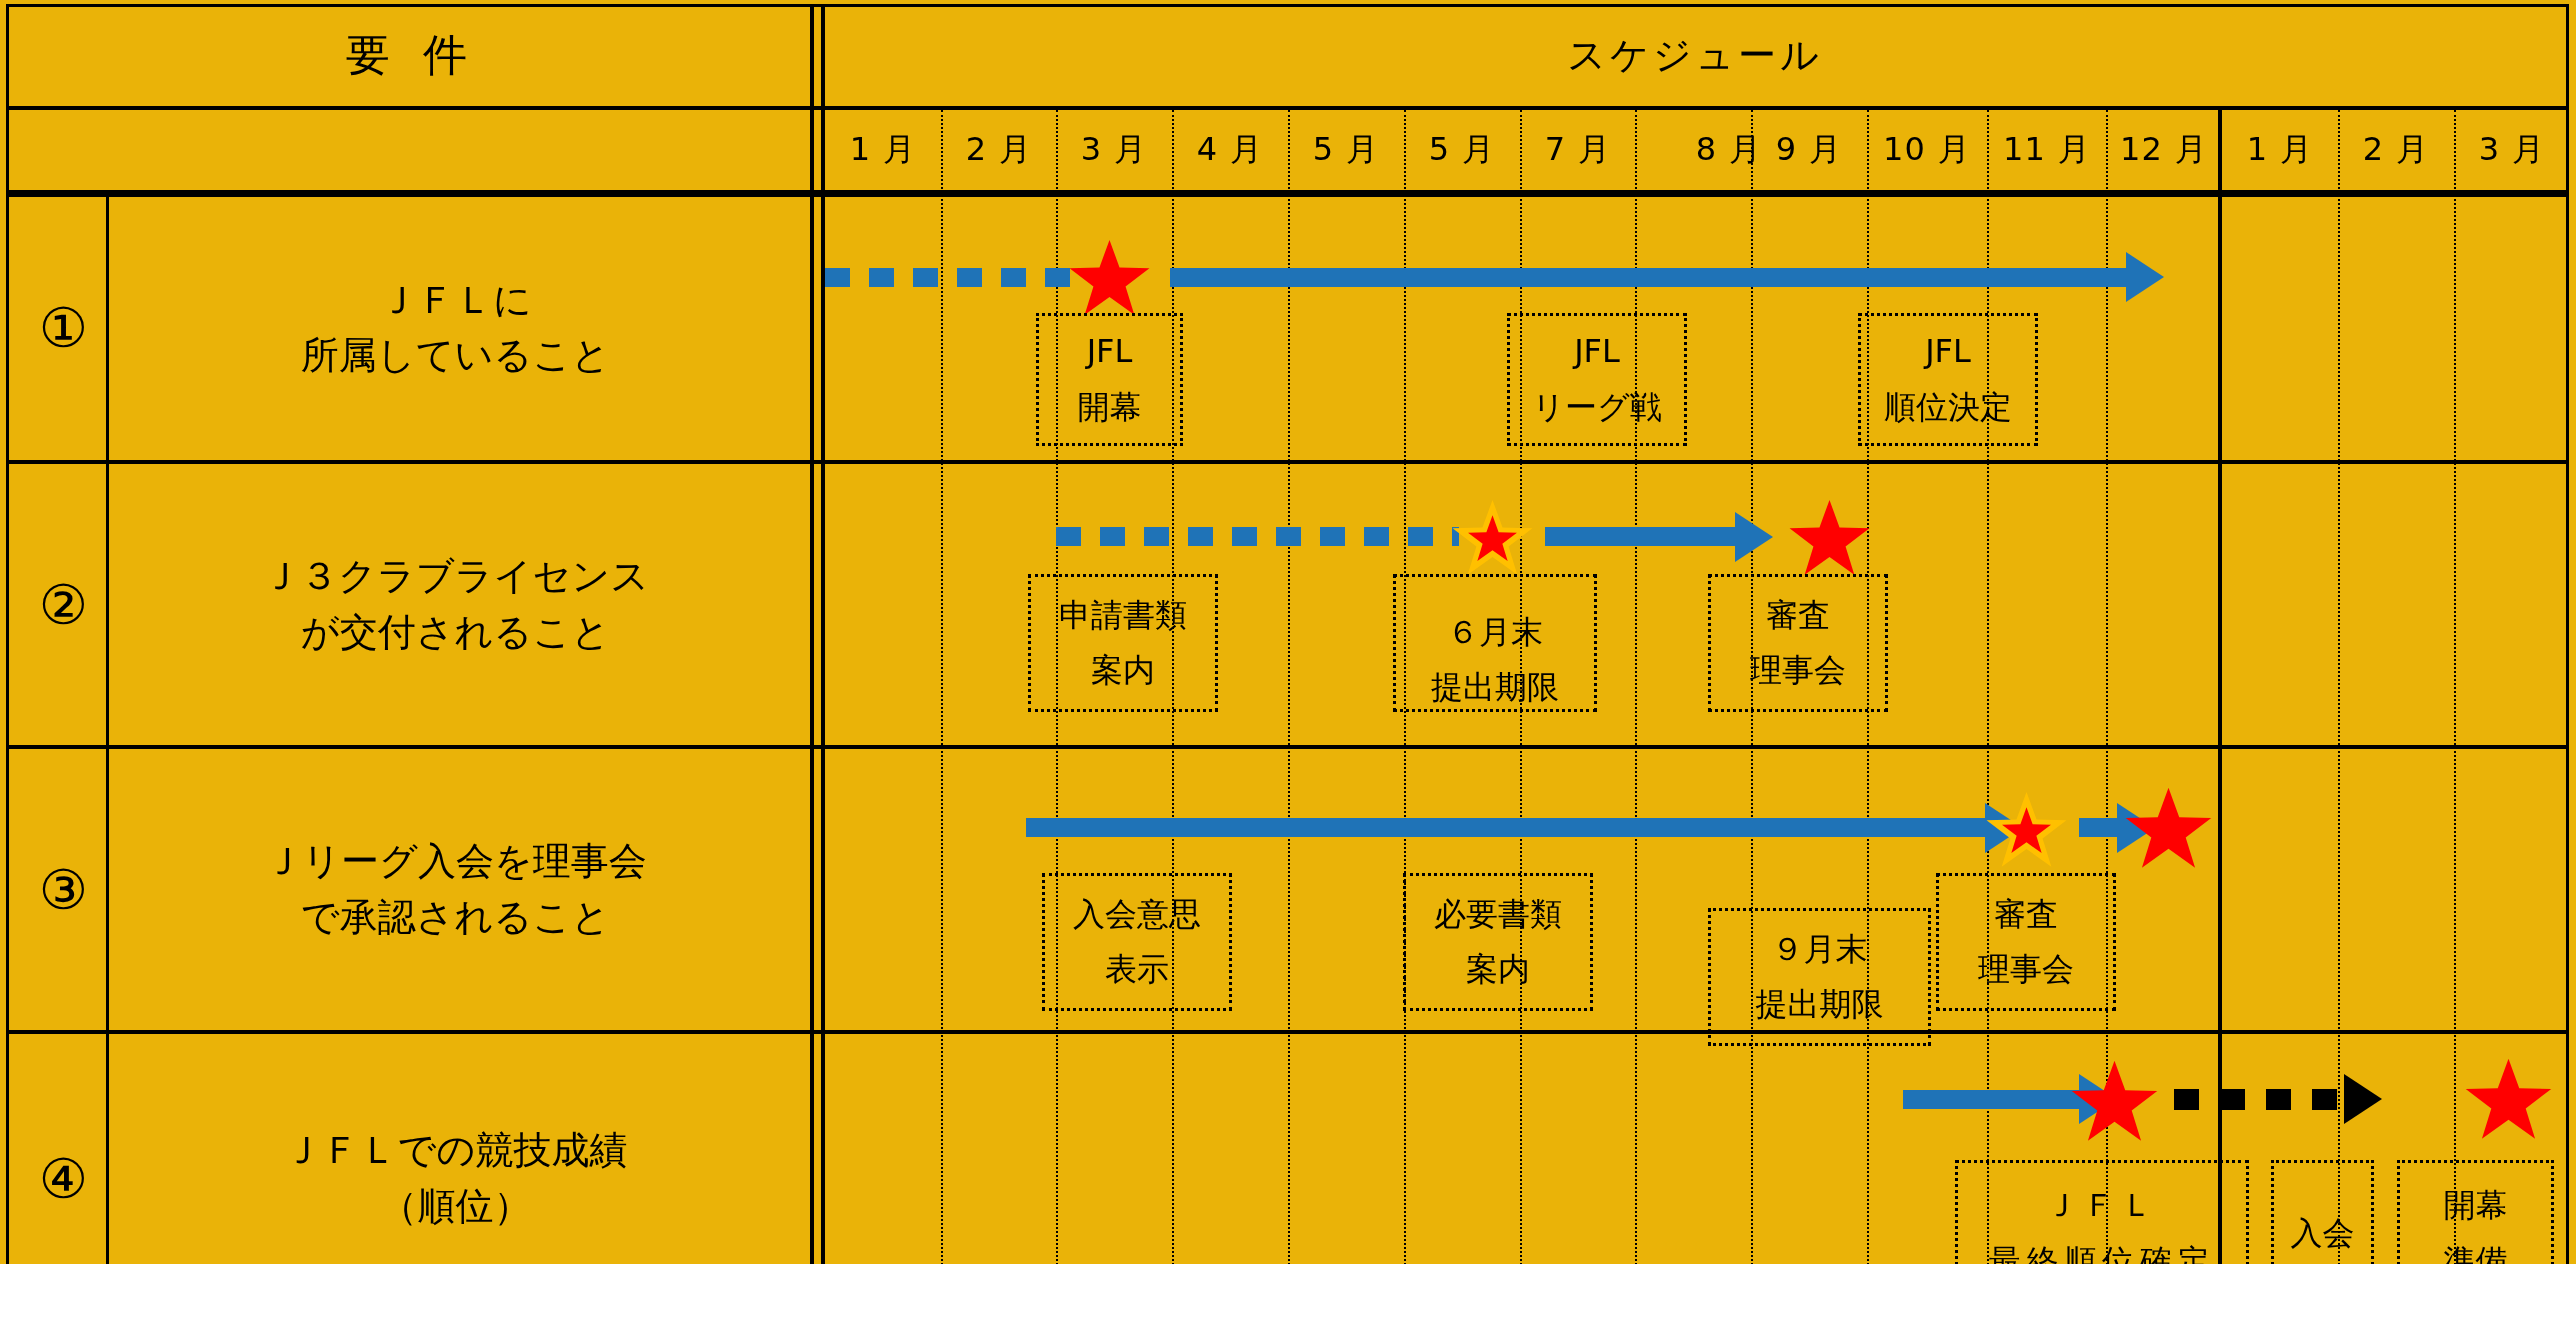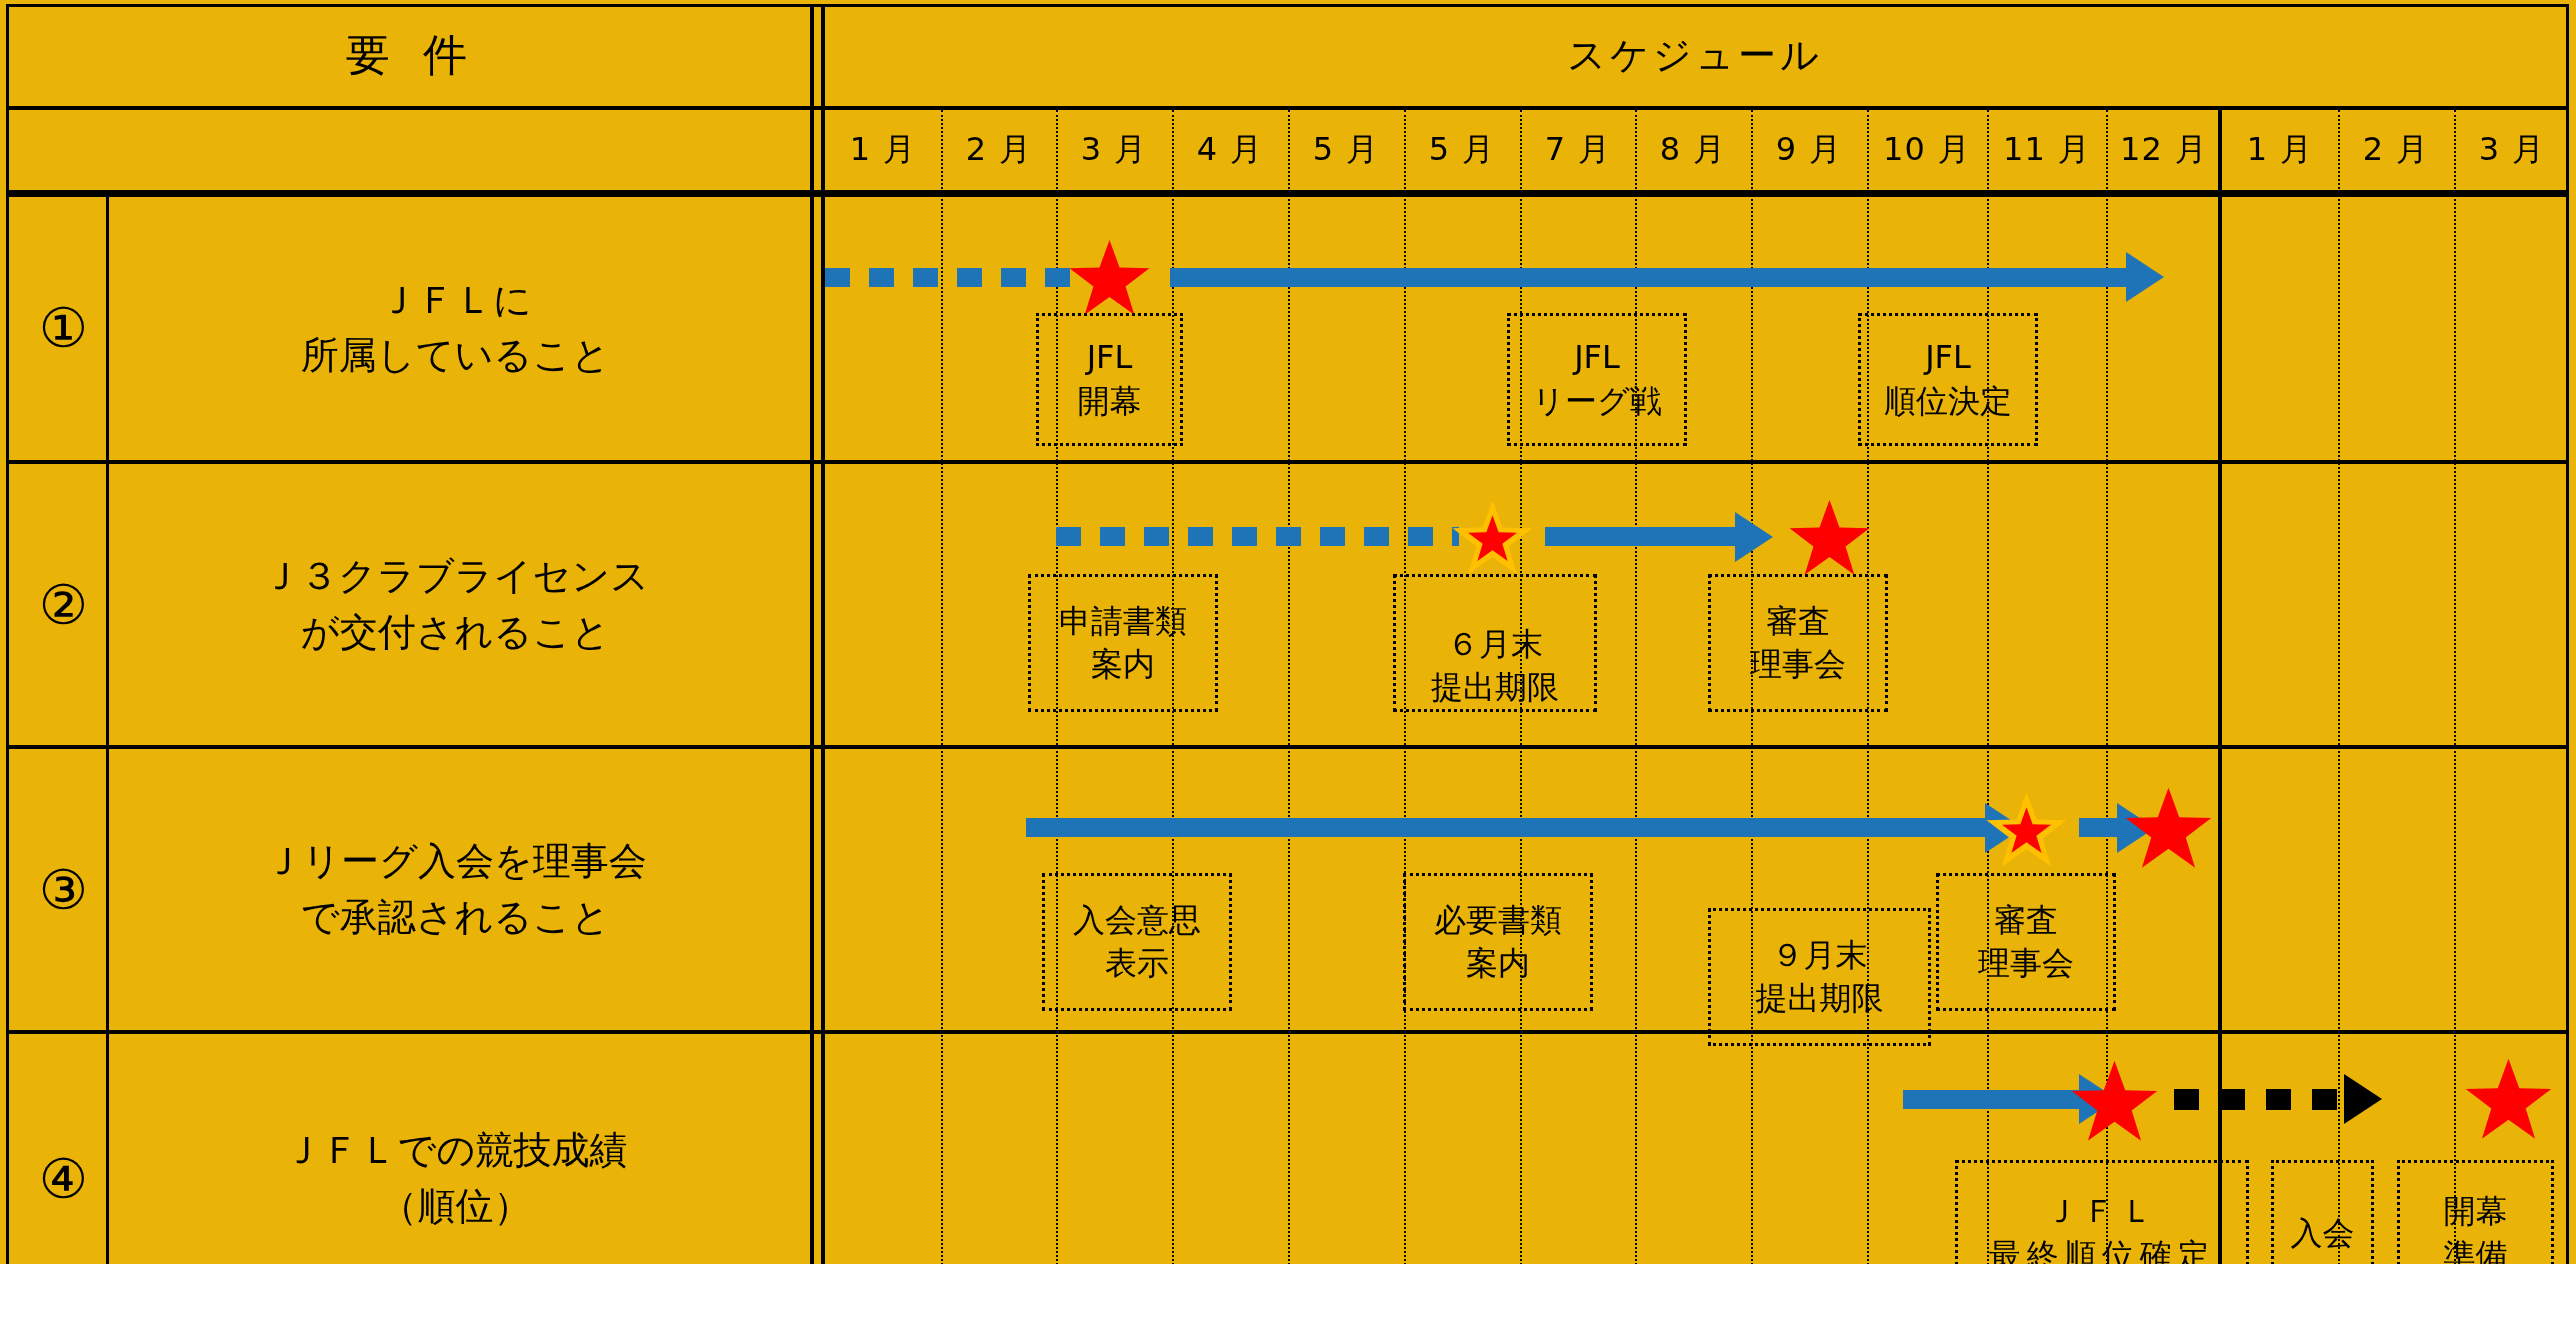--- a/index.html
+++ b/index.html
@@ -51,21 +51,21 @@
       border-left:38px solid #1F73B7;}
   .arrowhead-black{position:absolute;width:0;height:0;
       border-top:25px solid transparent;border-bottom:25px solid transparent;
       border-left:38px solid #000;}
 
   .star{position:absolute;display:block;}
 
   
   .lbox{position:absolute;border:3.8px dotted #000;box-sizing:border-box;
         display:flex;flex-direction:column;align-items:center;justify-content:center;
-        font-size:32px;line-height:1.35;color:#000;background:transparent;white-space:nowrap;}
+        font-size:32px;line-height:1.35;color:#000;background:transparent;white-space:nowrap;gap:12px;}
   .lbox span{display:block;}
   .lbox.sp{letter-spacing:.18em;}
 </style>
 </head>
 <body>
 
 <div id="root">
 
   <div class="frame"></div>
 
@@ -83,21 +83,21 @@
   <div class="hdr-req">要  件</div>
   <div class="hdr-sched">スケジュール</div>
 
   <div class="month" style="left:825px;width:116px;">1 月</div>
   <div class="month" style="left:941px;width:116px;">2 月</div>
   <div class="month" style="left:1056px;width:116px;">3 月</div>
   <div class="month" style="left:1172px;width:116px;">4 月</div>
   <div class="month" style="left:1288px;width:116px;">5 月</div>
   <div class="month" style="left:1404px;width:116px;">5 月</div>
   <div class="month" style="left:1520px;width:116px;">7 月</div>
-  <div class="month" style="left:1635px;width:116px;">8 月</div>
+  <div class="month" style="left:1671px;width:116px;">8 月</div>
   <div class="month" style="left:1751px;width:116px;">9 月</div>
   <div class="month" style="left:1867px;width:120px;">10 月</div>
   <div class="month" style="left:1987px;width:120px;">11 月</div>
   <div class="month" style="left:2106px;width:116px;">12 月</div>
   <div class="month" style="left:2222px;width:116px;">1 月</div>
   <div class="month" style="left:2338px;width:116px;">2 月</div>
   <div class="month" style="left:2454px;width:116px;">3 月</div>
 
   <div class="dashcol" style="left:941px;top:110px;height:1215px;"></div>
   <div class="dashcol" style="left:1056px;top:110px;height:1215px;"></div>

